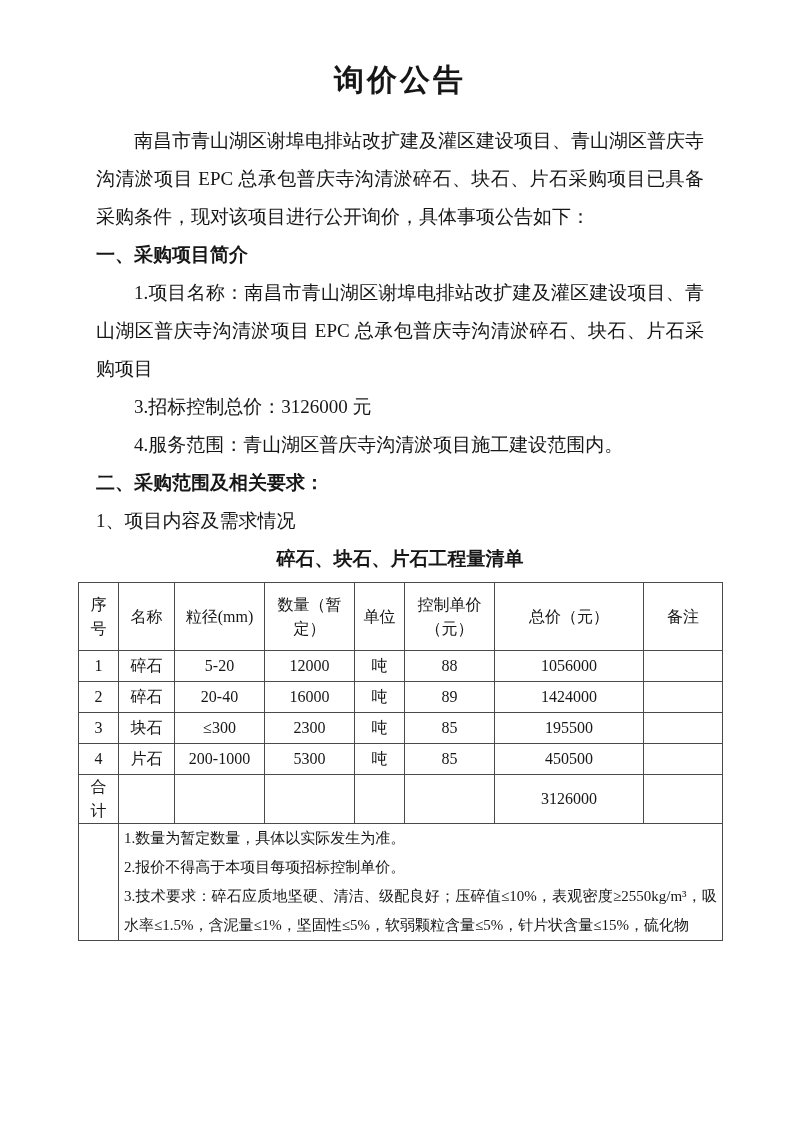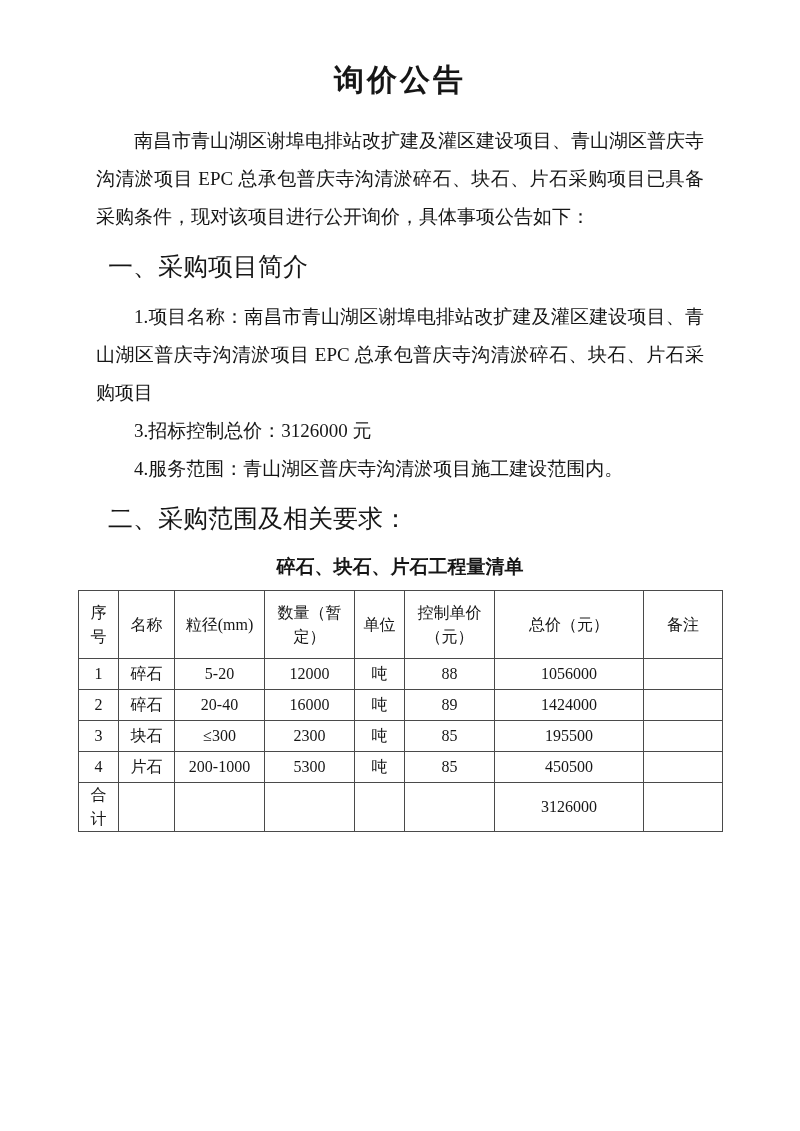--- a/index.html
+++ b/index.html
@@ -24,24 +24,24 @@
     margin: 0 0 22px 0;
   }
   .para {
     font-size: 19px;
     line-height: 38px;
     text-align: justify;
     text-indent: 2em;
     margin: 0;
   }
   .heading {
-    font-size: 25px;
+    font-size: 19px;
     line-height: 38px;
-    font-weight: normal;
-    margin: 12px;
+    font-weight: bold;
+    margin: 0;
   }
   .sub-heading {
     font-size: 19px;
     line-height: 38px;
     font-weight: normal;
     margin: 0;
   }
   .table-title {
     text-align: center;
     font-size: 19px;
@@ -97,20 +97,21 @@
 
   <p class="para">南昌市青山湖区谢埠电排站改扩建及灌区建设项目、青山湖区普庆寺沟清淤项目 EPC 总承包普庆寺沟清淤碎石、块石、片石采购项目已具备采购条件，现对该项目进行公开询价，具体事项公告如下：</p>
 
   <p class="heading">一、采购项目简介</p>
 
   <p class="para">1.项目名称：南昌市青山湖区谢埠电排站改扩建及灌区建设项目、青山湖区普庆寺沟清淤项目 EPC 总承包普庆寺沟清淤碎石、块石、片石采购项目</p>
   <p class="para">3.招标控制总价：3126000 元</p>
   <p class="para">4.服务范围：青山湖区普庆寺沟清淤项目施工建设范围内。</p>
 
   <p class="heading">二、采购范围及相关要求：</p>
+  <p class="sub-heading">1、项目内容及需求情况</p>
 
   <p class="table-title">碎石、块石、片石工程量清单</p>
 
   <table class="boq">
     <colgroup>
       <col class="c-serial">
         <col class="c-name">
         <col class="c-size">
         <col class="c-qty">
       <col class="c-unit">
@@ -175,16 +176,24 @@
         <td>合计</td>
         <td></td>
         <td></td>
         <td></td>
         <td></td>
         <td></td>
         <td>3126000</td>
         <td></td>
       </tr>
 
+      <tr class="notes-row">
+        <td></td>
+        <td class="notes-cell" colspan="7">
+          <div class="note-line">1.数量为暂定数量，具体以实际发生为准。</div>
+          <div class="note-line">2.报价不得高于本项目每项招标控制单价。</div>
+          <div class="note-line">3.技术要求：碎石应质地坚硬、清洁、级配良好；压碎值≤10%，表观密度≥2550kg/m³，吸水率≤1.5%，含泥量≤1%，坚固性≤5%，软弱颗粒含量≤5%，针片状含量≤15%，硫化物</div>
+        </td>
+      </tr>
     </tbody>
   </table>
 
 </div>
 
 </body></html>

